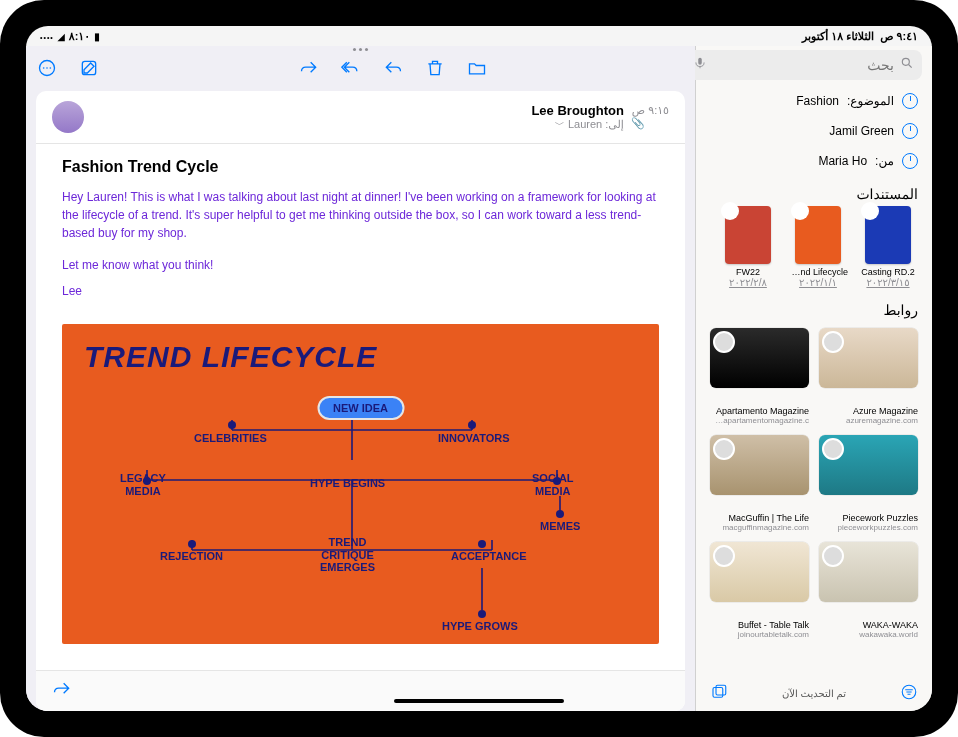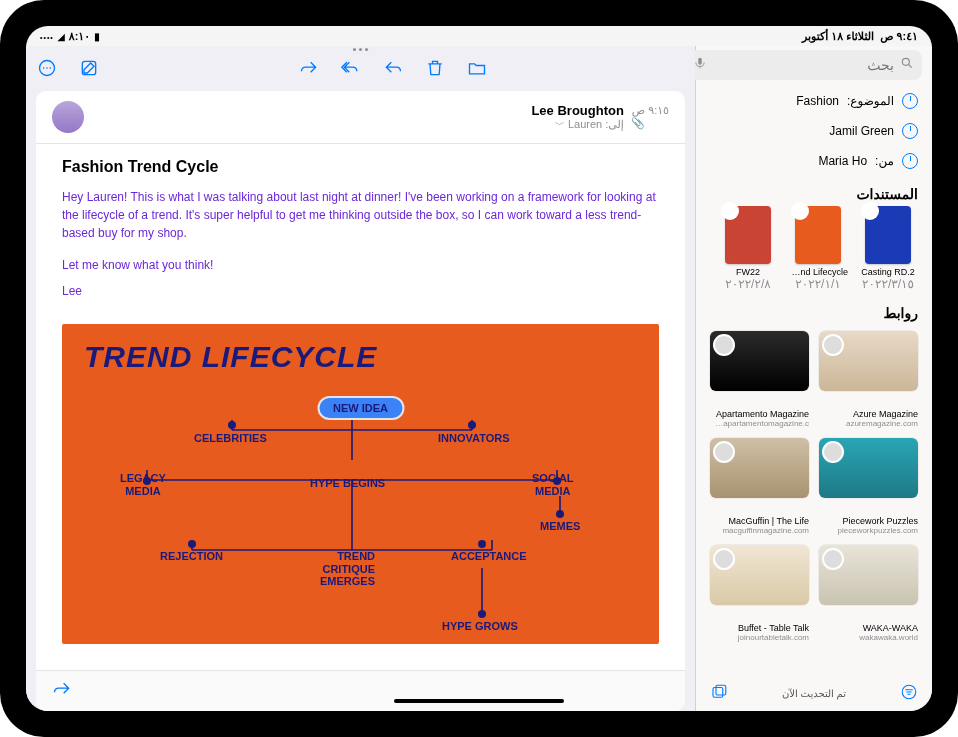--- a/index.html
+++ b/index.html
@@ -82,41 +82,41 @@
 .clock-icon {
   width:16px; height:16px;
   border:1.3px solid #007aff; border-radius:50%;
   position:relative; flex-shrink:0;
 }
 .clock-icon::after {
   content:""; position:absolute; top:2px; left:6.5px;
   width:1.3px; height:5px; background:#007aff;
 }
 .section-title {
-  font-size:14px; font-weight:700;
+  font-size:14px; font-weight:400;
   padding:8px 14px 4px; color:#000;
 }
 .docs-row {
   display:flex; gap:10px; padding:0 14px 6px;
 }
 .doc-card { width:60px; text-align:center; cursor:pointer;}
 .doc-thumb {
   width:46px; height:58px;
   margin:0 auto 3px;
   border-radius:4px;
   position:relative;
   box-shadow:0 1px 2px rgba(0,0,0,.2);
 }
 .doc-thumb .badge {
   position:absolute; top:-4px; left:-4px;
   width:18px; height:18px;
   background:#fff; border-radius:50%;
 }
 .doc-title { font-size:9px; color:#000; white-space:nowrap; overflow:hidden; text-overflow:ellipsis;}
-.doc-date { font-size:12px; color:#8e8e93; }
+.doc-date { font-size:10px; color:#8e8e93;text-decoration:underline; }
 .tile-grid {
   display:grid; grid-template-columns:1fr 1fr;
   gap:10px; padding:6px 14px;
   overflow:auto;
 }
 .tile { cursor:pointer; }
 .tile-img {
   width:100%; height:60px; border-radius:6px;
   position:relative; background-size:cover;
   box-shadow:0 0 0 .5px rgba(0,0,0,.1);
@@ -502,21 +502,21 @@
             <div class="dot-node" style="top:153px; left:81px;"></div>
             <div class="label-node" style="top:153px; left:248px;">HYPE BEGINS</div>
             <div class="label-node" style="top:148px; left:470px;">SOCIAL<br>MEDIA</div>
             <div class="dot-node" style="top:153px; left:491px;"></div>
 
             <div class="label-node" style="top:196px; left:478px;">MEMES</div>
             <div class="dot-node" style="top:186px; left:494px;"></div>
 
             <div class="label-node" style="top:226px; left:98px;">REJECTION</div>
             <div class="dot-node" style="top:216px; left:126px;"></div>
-            <div class="label-node" style="top:226px; left:258px;text-align:right;">TREND<br>CRITIQUE<br>EMERGES</div>
+            <div class="label-node" style="top:212px; left:258px;">TREND<br>CRITIQUE<br>EMERGES</div>
             <div class="label-node" style="top:226px; left:389px;">ACCEPTANCE</div>
             <div class="dot-node" style="top:216px; left:416px;"></div>
 
             <div class="label-node" style="top:296px; left:380px;">HYPE GROWS</div>
             <div class="dot-node" style="top:286px; left:416px;"></div>
           </div>
 
           <div class="msg-footer">
             <span>
               <svg viewBox="0 0 24 24">

